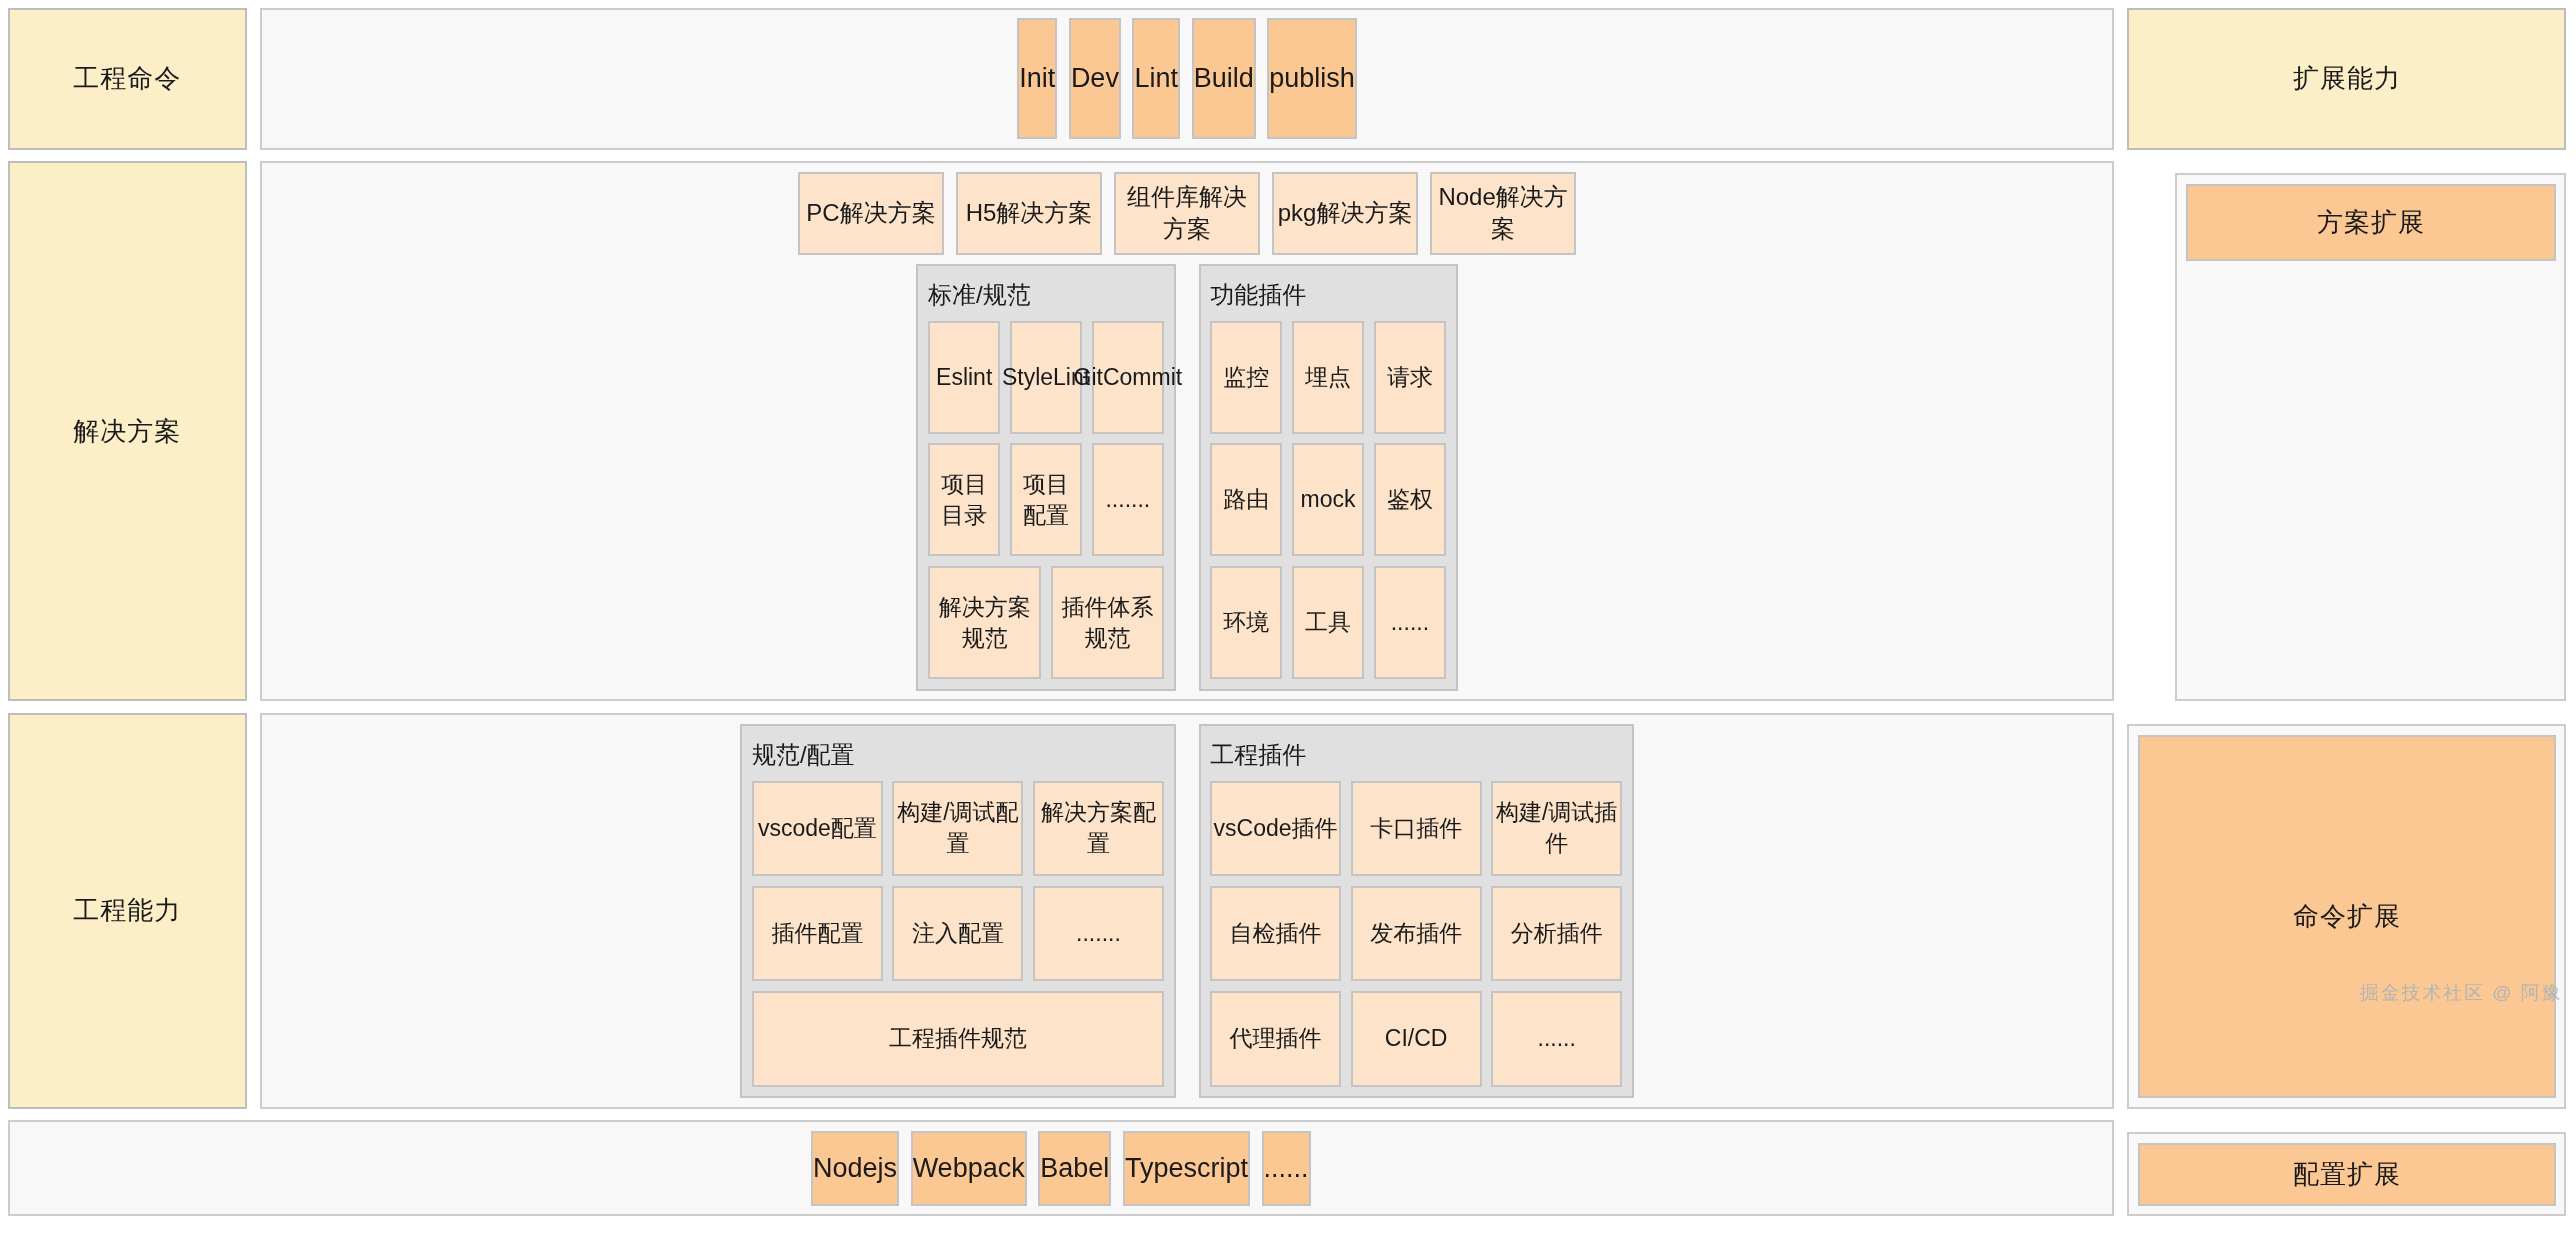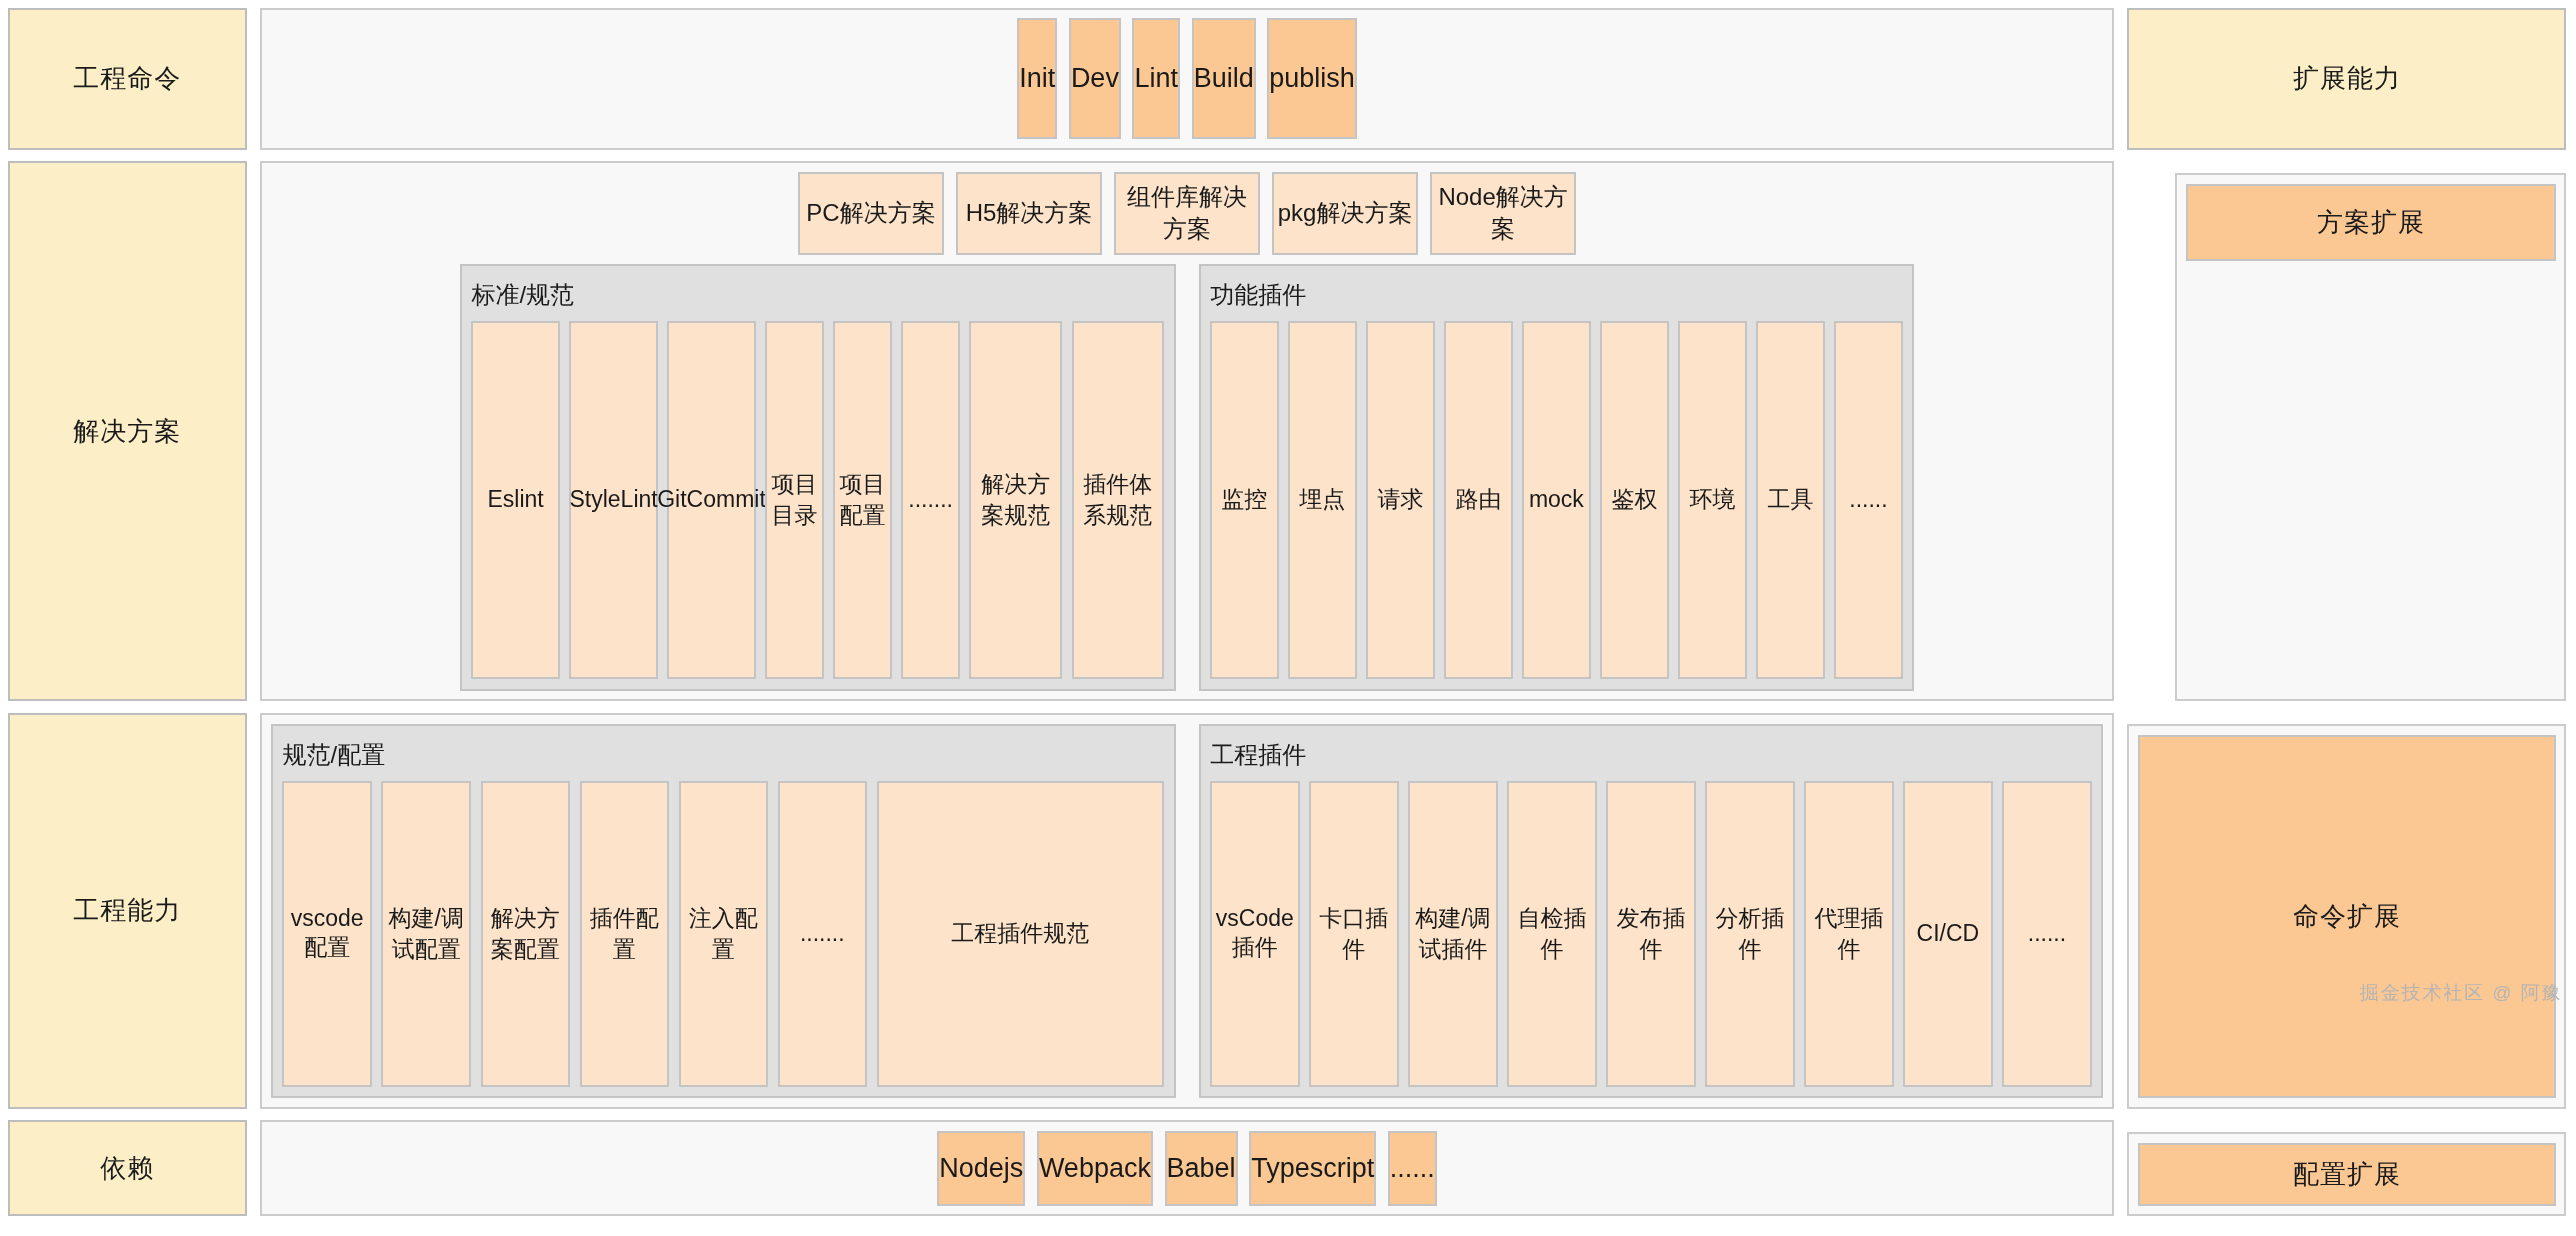--- a/index.html
+++ b/index.html
@@ -122,20 +122,21 @@
   }
   .group-title {
     text-align: left;
     font-size: 24px;
     color: #1a1a1a;
     padding: 5.8px 0 9.6px 0;
     flex: 0 0 auto;
   }
   .group-rows {
     display: flex;
+    flex-direction: column;
     gap: 9.6px;
     flex: 1 1 auto;
     min-height: 0;
   }
   .group-row {
     display: flex;
     gap: 9.6px;
     flex: 1 1 0;
     min-height: 0;
   }
@@ -335,21 +336,20 @@
     </div>
 
     <div class="ext-col">
       <div class="ext-panel ext-engineering">
         <div class="box orange ext-item-big">命令扩展</div>
       </div>
     </div>
   </div>
 
   <div class="row row-dep">
-    <div class="box cream stage-label">依赖</div>
 
     <div class="box whitebg center-panel">
       <div class="dep-strip">
         <div class="box orange">Nodejs</div>
         <div class="box orange">Webpack</div>
         <div class="box orange">Babel</div>
         <div class="box orange">Typescript</div>
         <div class="box orange">......</div>
       </div>
     </div>

